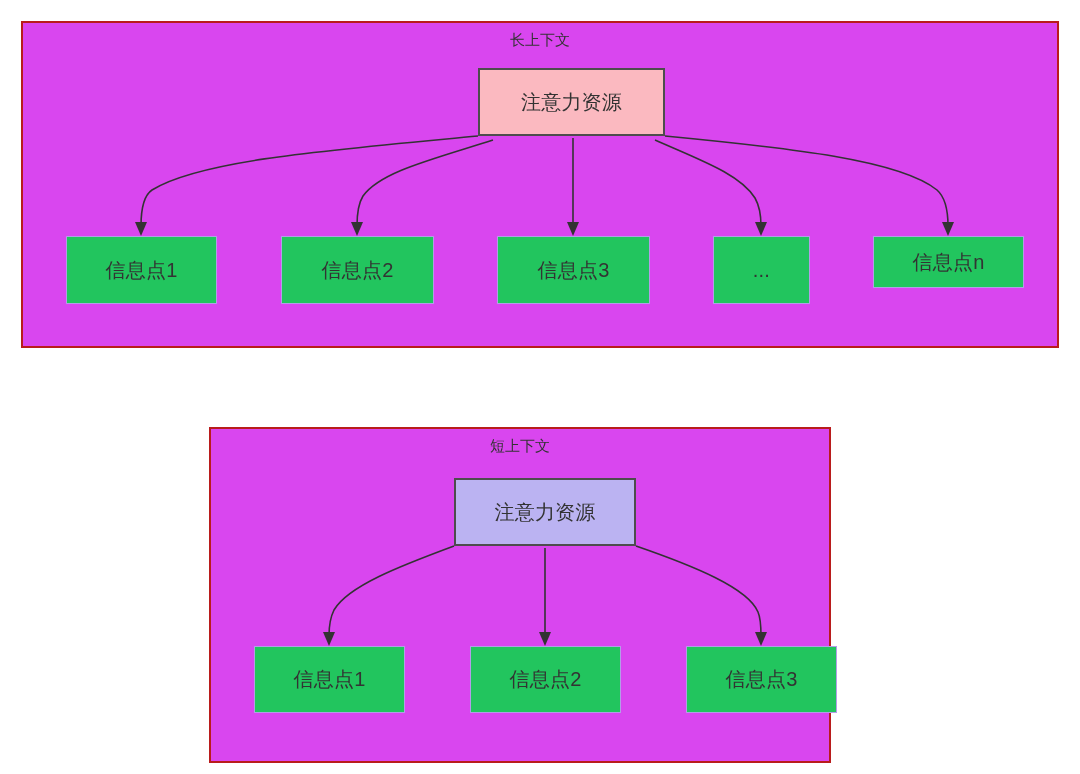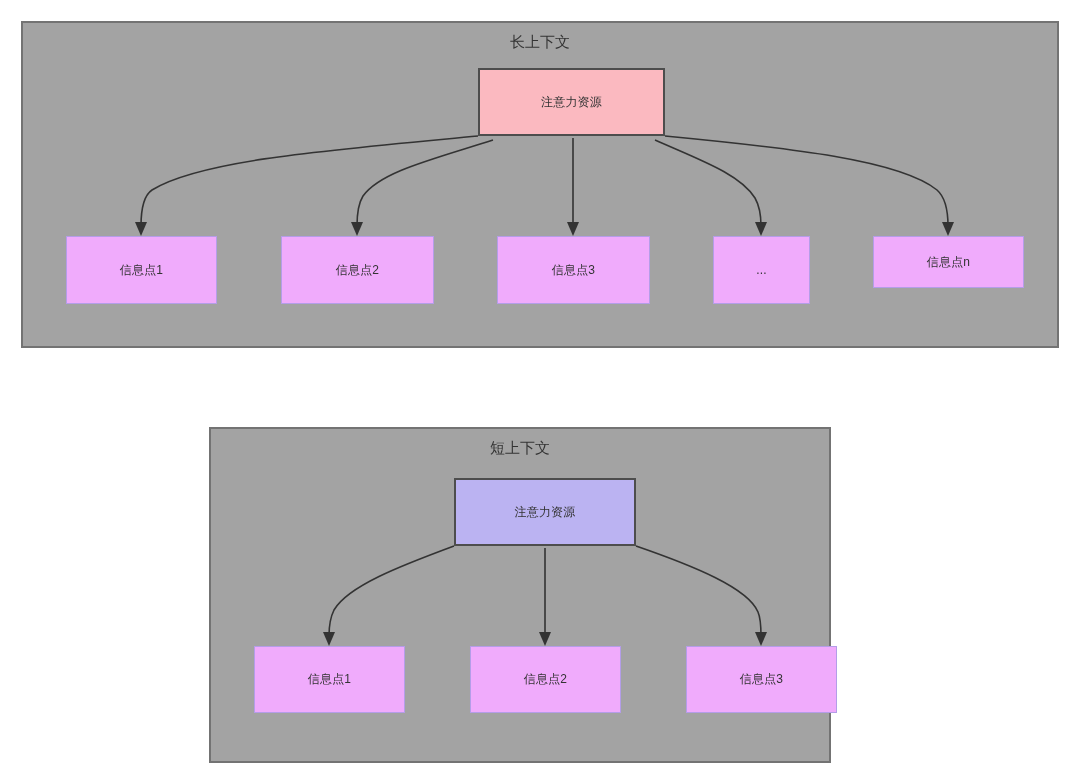--- a/index.html
+++ b/index.html
@@ -15,56 +15,57 @@
     overflow: hidden;
   }
   .canvas {
     position: absolute;
     left: 0; top: 0;
     width: 1080px;
     height: 774px;
   }
   .group-box {
     position: absolute;
-    background: #a3a3a3;
-    border: 2px solid #737373;
+    background: #d946ef;
+    border: 2px solid #b91c1c;
     box-sizing: border-box;
+    font-family: Liberation Mono, monospace;
   }
   .group-title {
     position: absolute;
     top: 9px;
     left: 0;
     width: 100%;
     text-align: center;
     font-size: 15px;
     color: #333333;
     line-height: 20px;
     white-space: nowrap;
   }
   .node {
     position: absolute;
     box-sizing: border-box;
     display: flex;
     align-items: center;
     justify-content: center;
-    font-size: 12px;
+    font-size: 20px;
     color: #333333;
     letter-spacing: 0.2px;
     white-space: nowrap;
   }
   .node-attention-long {
     background: #fbb9c0;
     border: 2px solid #4d4d4d;
   }
   .node-attention-short {
     background: #bbb3f2;
     border: 2px solid #4d4d4d;
   }
   .node-info {
-    background: #f0abfc;
+    background: #22c55e;
     border: 1px solid #b49de8;
   }
   svg.edges {
     position: absolute;
     left: 0; top: 0;
     width: 1080px;
     height: 774px;
     pointer-events: none;
     overflow: visible;
   }

